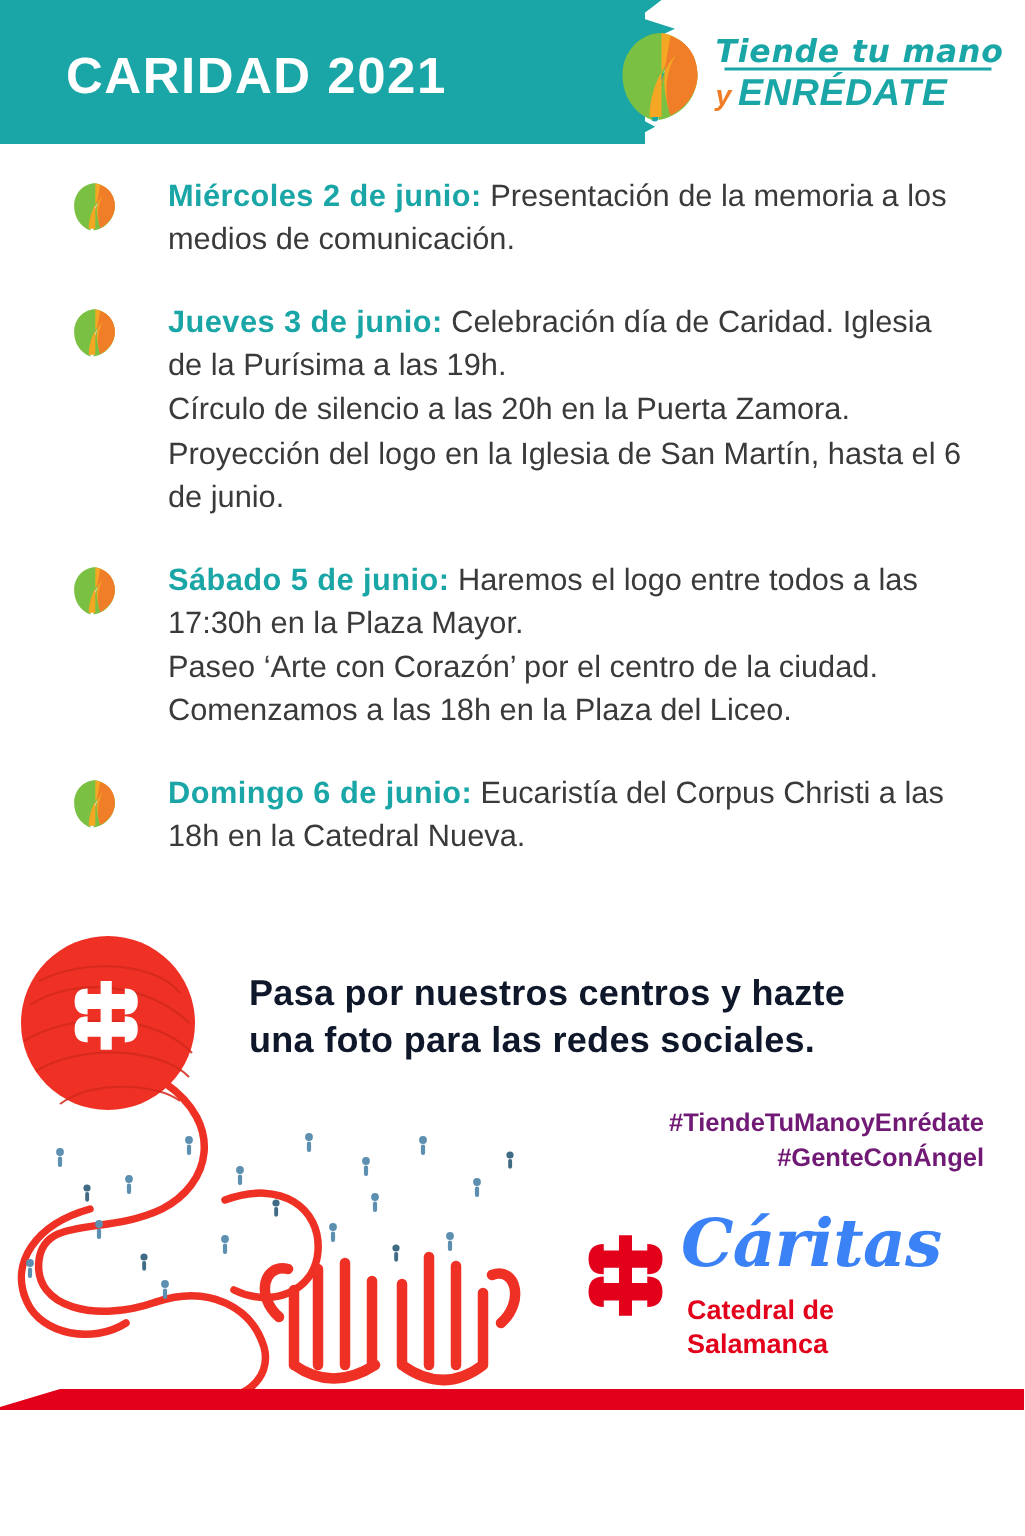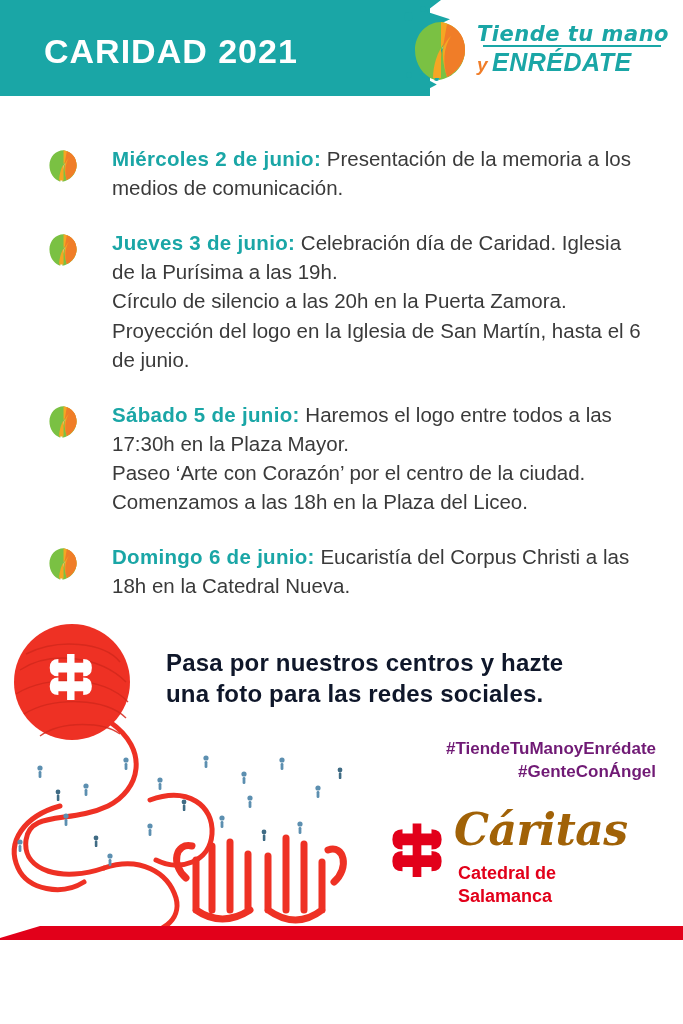--- a/index.html
+++ b/index.html
@@ -103,21 +103,20 @@
     left: 72px; top: 27px;
     width: 178px; height: 2px;
     background: #1aa6a6;
   }
 
   
   .events {
     position: absolute;
     left: 0; top: 116px;
     width: 683px;
-    margin-top: 28px;
   }
   .event {
     position: relative;
     padding-left: 112px;
     padding-right: 36px;
     margin-bottom: 26px;
     min-height: 40px;
   }
   .event .bullet {
     position: absolute;
@@ -168,21 +167,21 @@
     height: 110px;
   }
   .caritas-cross {
     position: absolute;
     left: 0; top: 14px;
     width: 58px; height: 58px;
   }
   .caritas-name {
     position: absolute;
     left: 66px; top: 0px;
-    color: #a16207;
+    color: #3b82f6;
     font-family: "DejaVu Serif", serif;
     font-size: 44px;
     font-style: italic;
     font-weight: bold;
     letter-spacing: -0.5px;
     line-height: 1;
   }
   .caritas-sub {
     position: absolute;
     left: 70px; top: 54px;

